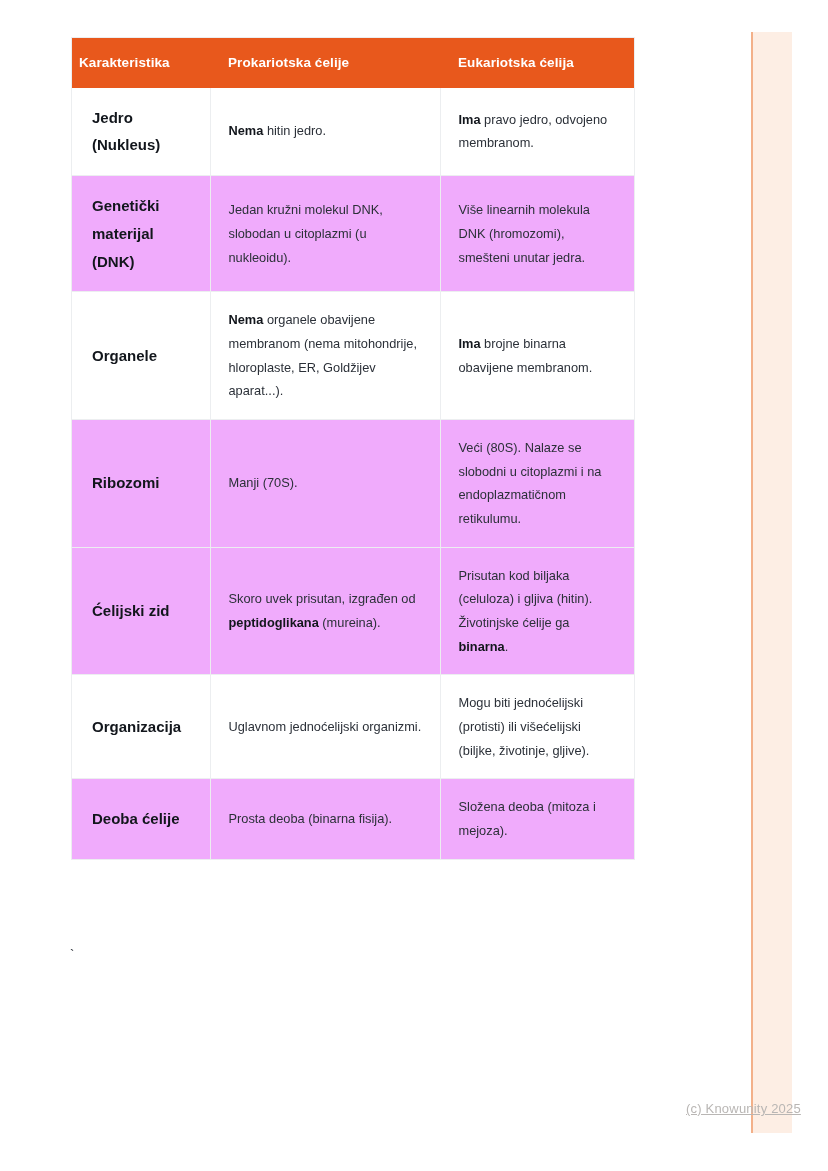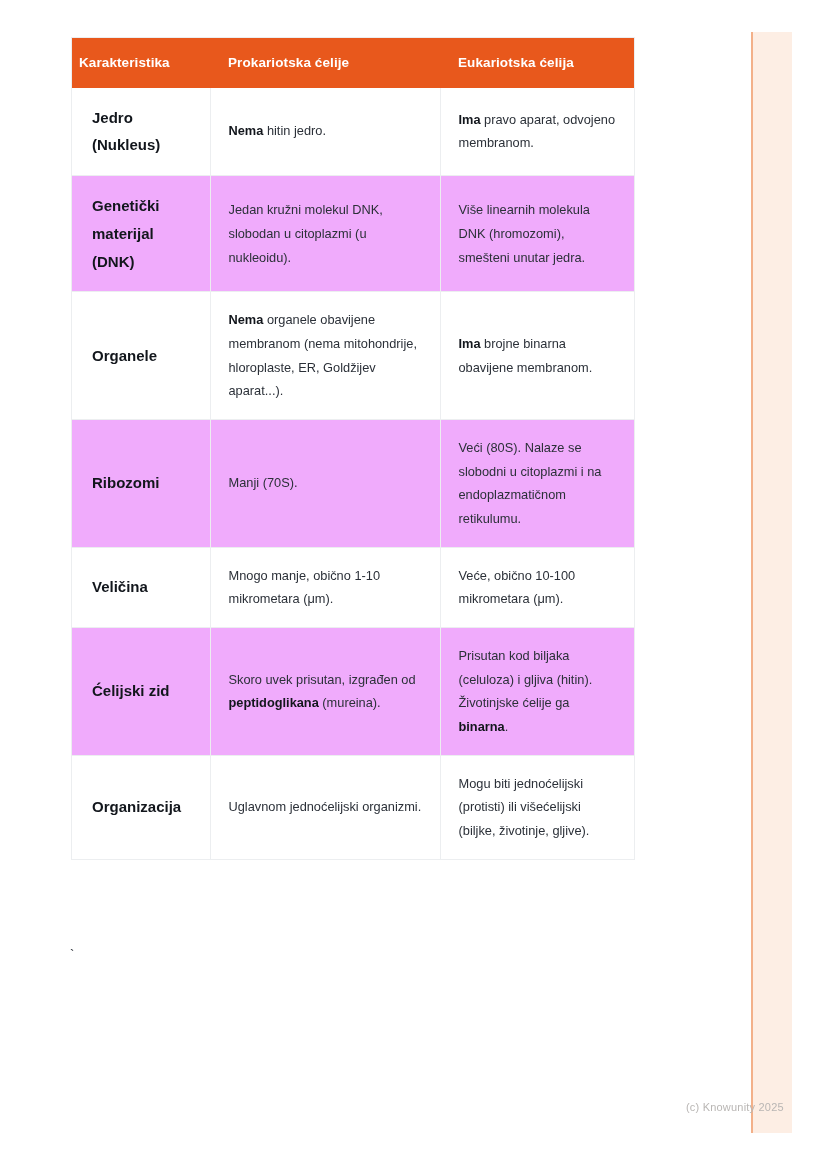--- a/index.html
+++ b/index.html
@@ -100,24 +100,25 @@
     color: #2b3038;
     font-family: "Liberation Sans", "DejaVu Sans", sans-serif;
     line-height: 1;
   }
 
   
   .watermark {
     position: absolute;
     left: 686px;
     top: 1101px;
-    font-size: 11px;
+    font-size: 13px;
     color: #b9b6b4;
     letter-spacing: 0.2px;
     white-space: nowrap;
+    text-decoration: underline;
   }
 </style>
 </head>
 <body>
 
 <div class="side-strip"></div>
 
 <div class="table-wrap">
   <table class="compare">
     <colgroup>
@@ -133,21 +134,21 @@
       </tr>
     </thead>
     <tbody>
 
       <tr class="plain">
         <td class="key">
           <span>Jedro</span><br>
           <span>(Nukleus)</span>
         </td>
         <td><span class="bold">Nema</span><span> hitin jedro.</span></td>
-        <td><span class="bold">Ima</span><span> pravo aparat, odvojeno membranom.</span></td>
+        <td><span class="bold">Ima</span><span> pravo jedro, odvojeno membranom.</span></td>
       </tr>
 
       <tr class="alt">
         <td class="key">
           <span>Genetički</span><br>
           <span>materijal</span><br>
           <span>(DNK)</span>
         </td>
         <td><span>Jedan kružni molekul DNK, slobodan u citoplazmi (u nukleoidu).</span></td>
         <td><span>Više linearnih molekula DNK (hromozomi), smešteni unutar jedra.</span></td>
@@ -162,44 +163,44 @@
       </tr>
 
       <tr class="alt">
         <td class="key">
           <span>Ribozomi</span>
         </td>
         <td><span>Manji (70S).</span></td>
         <td><span>Veći (80S). Nalaze se slobodni u citoplazmi i na endoplazmatičnom retikulumu.</span></td>
       </tr>
 
-      <tr class="plain">
-        <td class="key">
-          <span>Veličina</span>
-        </td>
-        <td><span>Mnogo manje, obično 1-10 mikrometara (μm).</span></td>
-        <td><span>Veće, obično 10-100 mikrometara (μm).</span></td>
-      </tr>
 
       <tr class="alt">
         <td class="key">
           <span>Ćelijski zid</span>
         </td>
         <td><span>Skoro uvek prisutan, izgrađen od </span><span class="bold">peptidoglikana</span><span> (mureina).</span></td>
         <td><span>Prisutan kod biljaka (celuloza) i gljiva (hitin). Životinjske ćelije ga </span><span class="bold">binarna</span><span>.</span></td>
       </tr>
 
       <tr class="plain">
         <td class="key">
           <span>Organizacija</span>
         </td>
         <td><span>Uglavnom jednoćelijski organizmi.</span></td>
         <td><span>Mogu biti jednoćelijski (protisti) ili višećelijski (biljke, životinje, gljive).</span></td>
       </tr>
 
+      <tr class="alt">
+        <td class="key">
+          <span>Deoba ćelije</span>
+        </td>
+        <td><span>Prosta deoba (binarna fisija).</span></td>
+        <td><span>Složena deoba (mitoza i mejoza).</span></td>
+      </tr>
 
     </tbody>
   </table>
 </div>
 
 <div class="stray-mark">`</div>
 
 <div class="watermark">(c) Knowunity 2025</div>
 
 </body></html>

